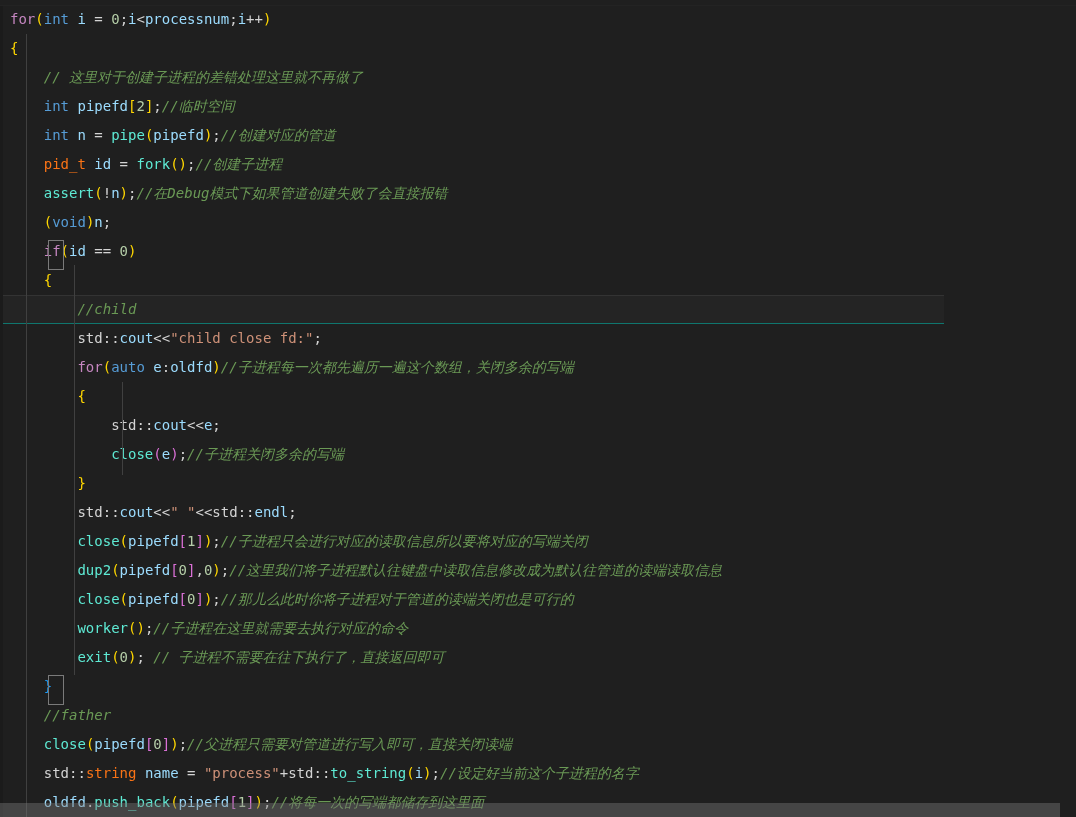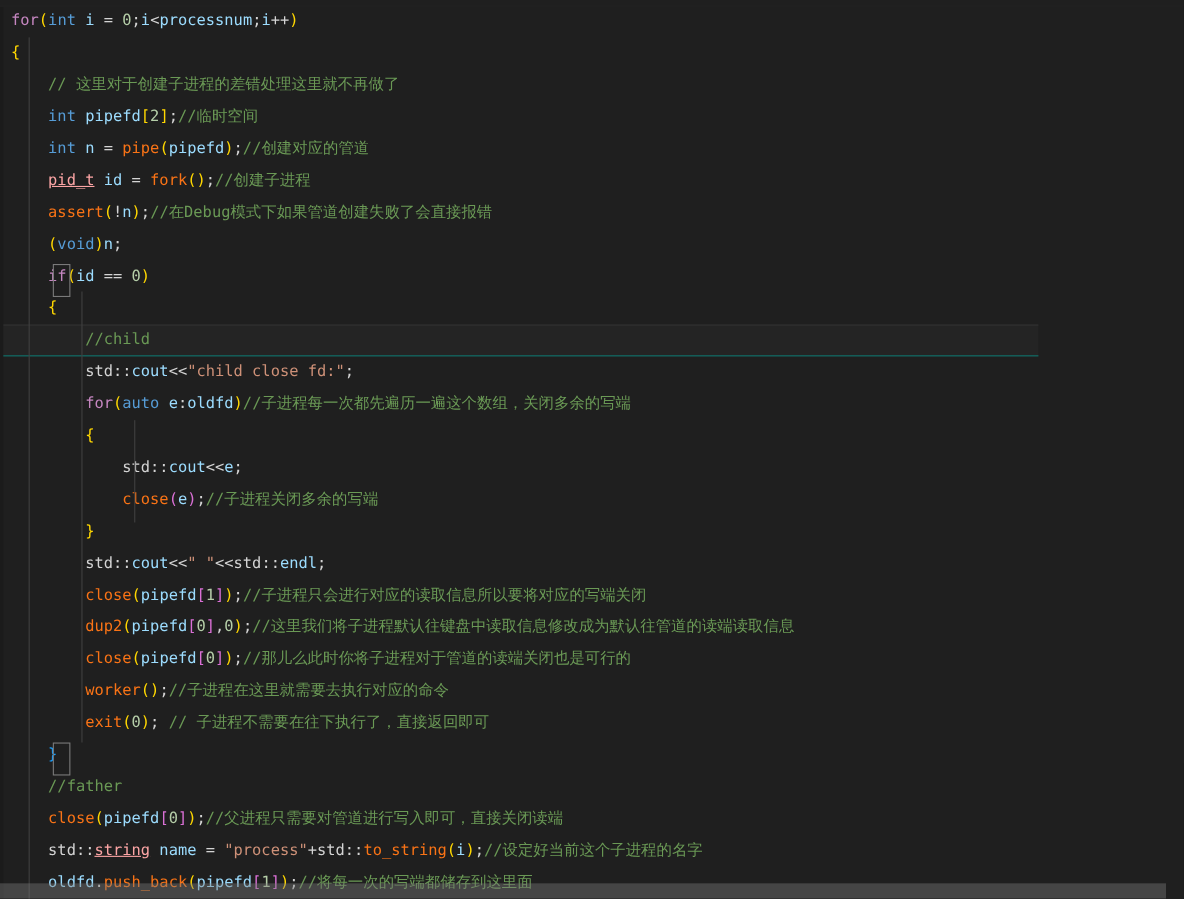--- a/index.html
+++ b/index.html
@@ -104,26 +104,26 @@
     left: 0;
     top: 0;
     height: 14px;
     width: 1060px;
     background: rgba(121,121,121,0.42);
   }
 
   
   .t-kw      { color: #C586C0; }  
   .t-type    { color: #569CD6; }  
-  .t-usrtype { color: #fca5a5; text-decoration: underline; }  
+  .t-usrtype { color: #f97316; }  
   .t-var     { color: #9CDCFE; }  
-  .t-fn      { color: #f97316; }  
+  .t-fn      { color: #5eead4; }  
   .t-num     { color: #B5CEA8; }  
   .t-str     { color: #CE9178; }  
-  .t-cmt     { color: #6A9955; }  
+  .t-cmt     { color: #6A9955; font-style: italic; }  
   .t-plain   { color: #D4D4D4; }  
   .t-b1      { color: #FFD700; }  
   .t-b2      { color: #DA70D6; }  
   .t-b3      { color: #179FFF; }  
   .t-op      { color: #D4D4D4; }
 </style>
 </head>
 <body>
 
 <div id="editor">

